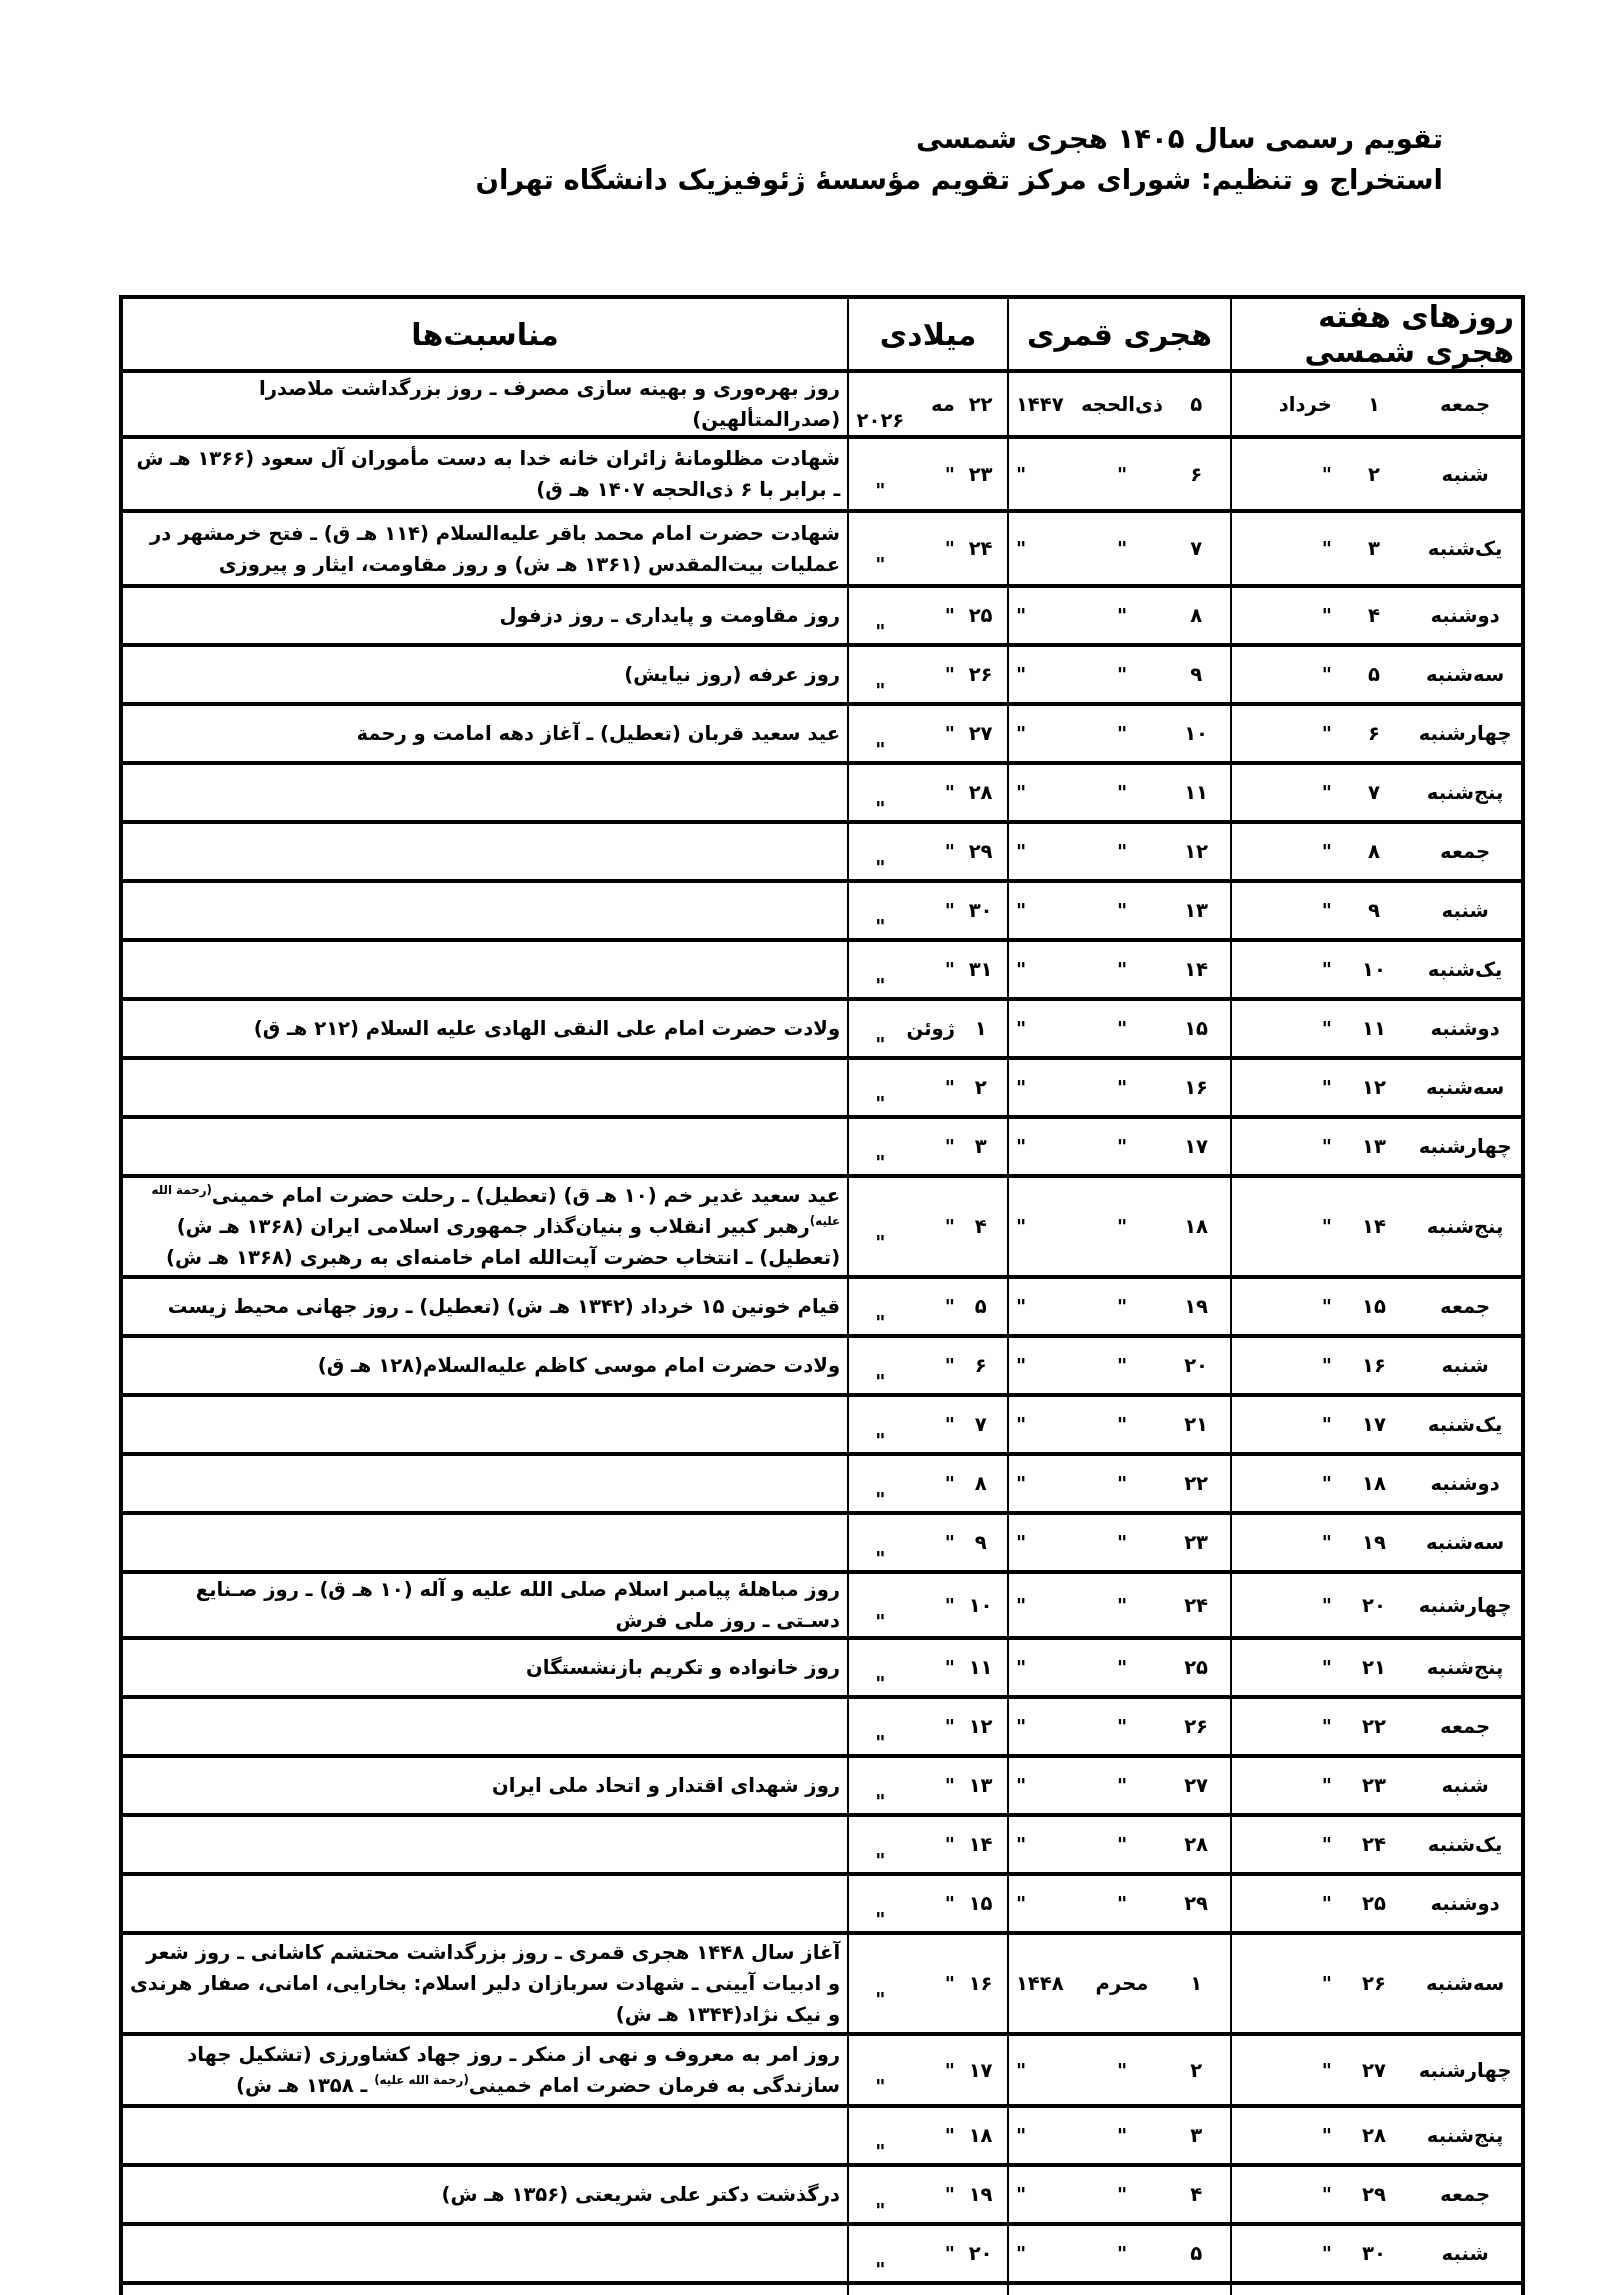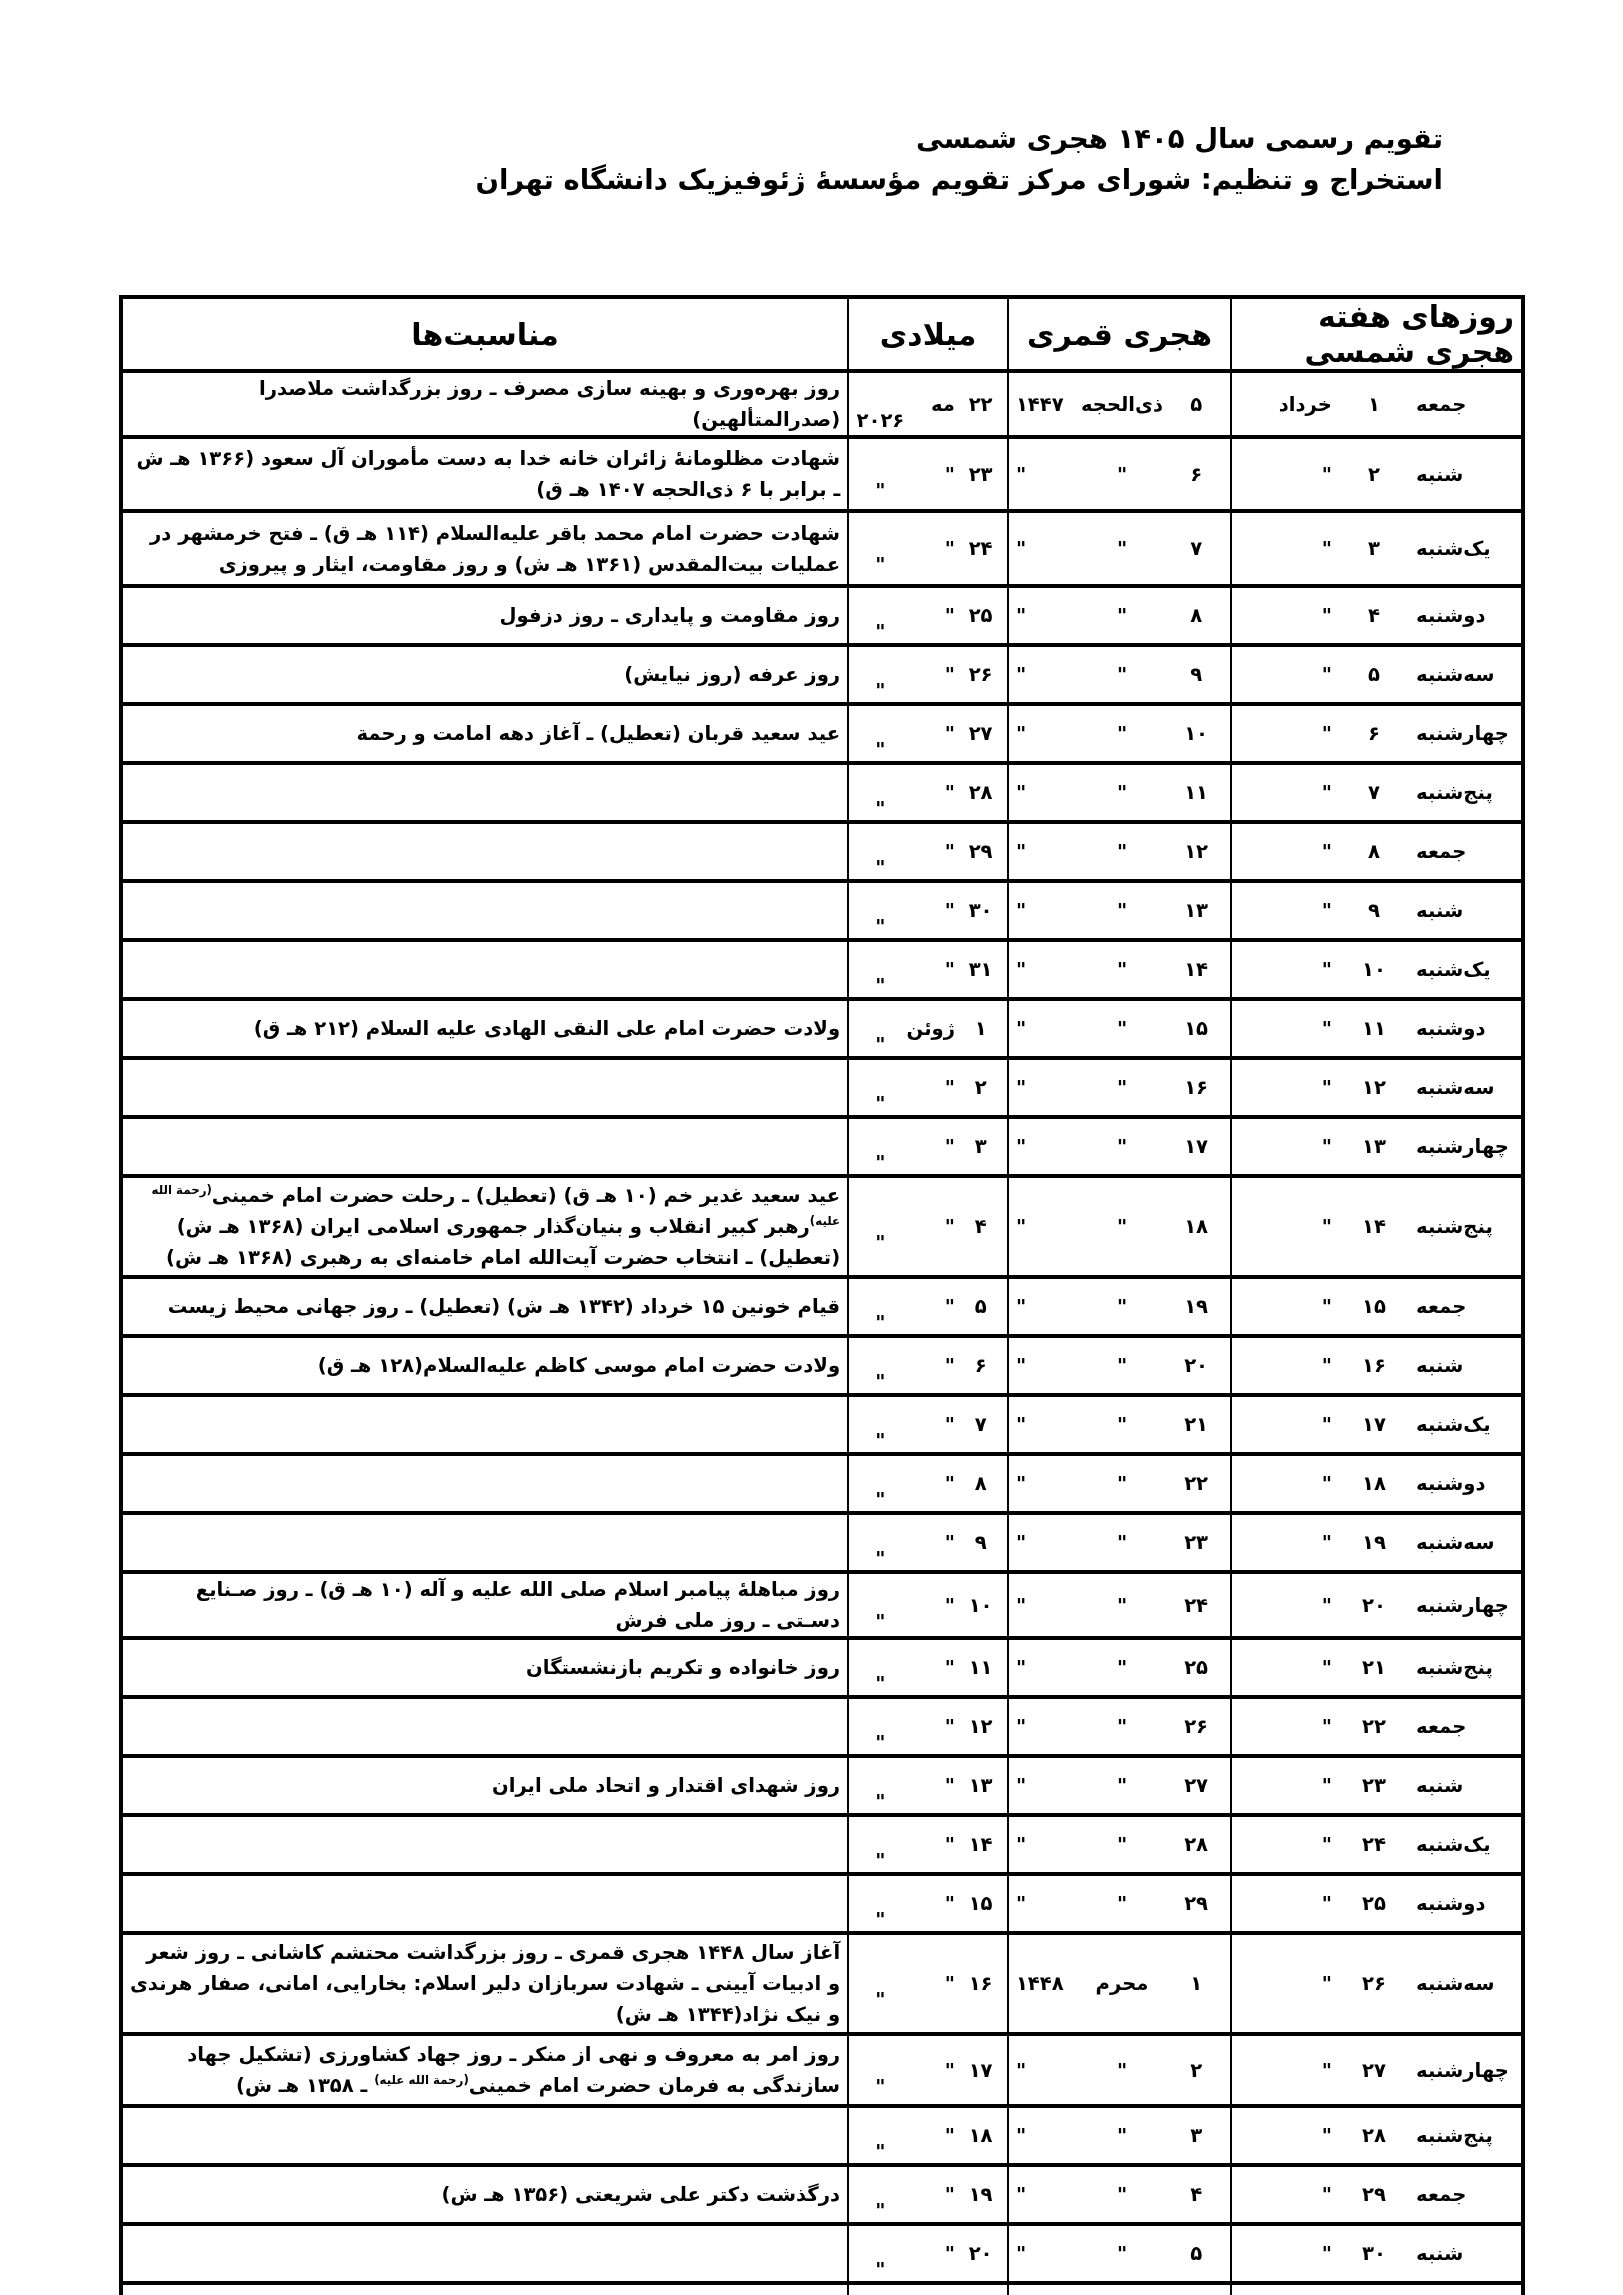--- a/index.html
+++ b/index.html
@@ -11,21 +11,21 @@
               direction: rtl; table-layout: fixed; border: 4.4px solid #000; }
   table.cal td, table.cal th { border-left: 2px solid #000; border-right: 2px solid #000; border-top: 4.4px solid #000; border-bottom: 4.4px solid #000; padding: 0 6.9px; font-weight: bold; }
   table.cal th { font-size: 30px; height: 46px; text-align: center; vertical-align: middle; }
   table.cal td { font-size: 19.6px; vertical-align: middle; }
   col.c-day { width: 292px; }
   col.c-hq { width: 223px; }
   col.c-mil { width: 160px; }
   col.c-occ { width: 727px; }
   .cellgrid { display: flex; flex-direction: row; align-items: center; justify-content: space-between; width: 100%; }
   .cellgrid span { white-space: nowrap; }
-  .day .wd { width: 98px; text-align: left; }
+  .day .wd { width: 98px; text-align: center; }
   .day .dn { width: 69px; text-align: center; }
   .day .mn { width: 93px; text-align: right; }
   .hq .dn { width: 54px; text-align: center; }
   .hq .mn { width: 83px; text-align: center; }
   .hq .yr { width: 59px; text-align: left; }
   .mil .dn { width: 39px; text-align: center; }
   .mil .mn { width: 44px; text-align: right; }
   .mil .yr { width: 49px; text-align: center; margin-top: 32px; }
   td.occ { text-align: right; vertical-align: top; padding-top: 4.9px; line-height: 31px; font-size: 19.6px; }
   td.occ sup { font-size: 11.8px; vertical-align: super; line-height: 0; }

